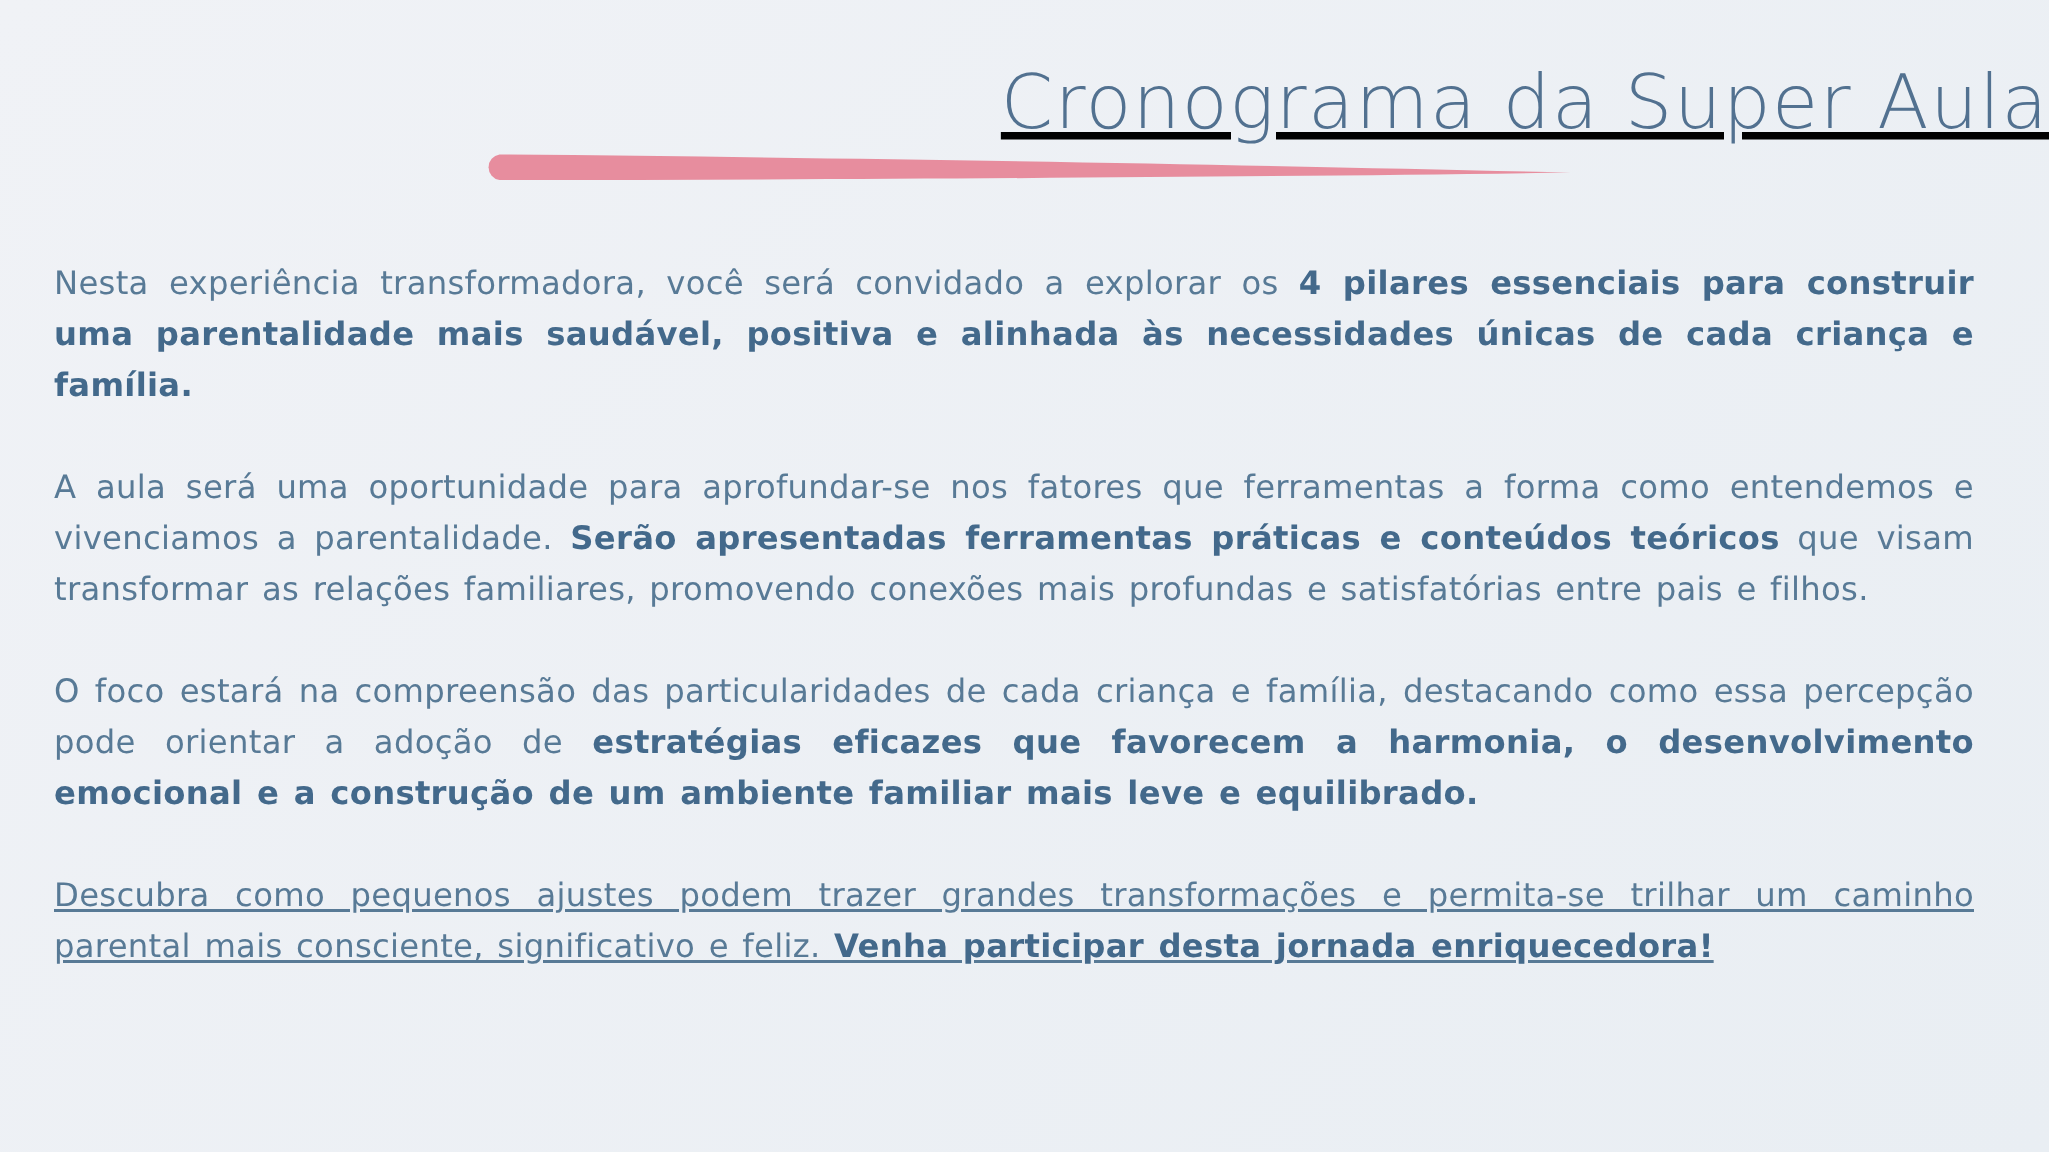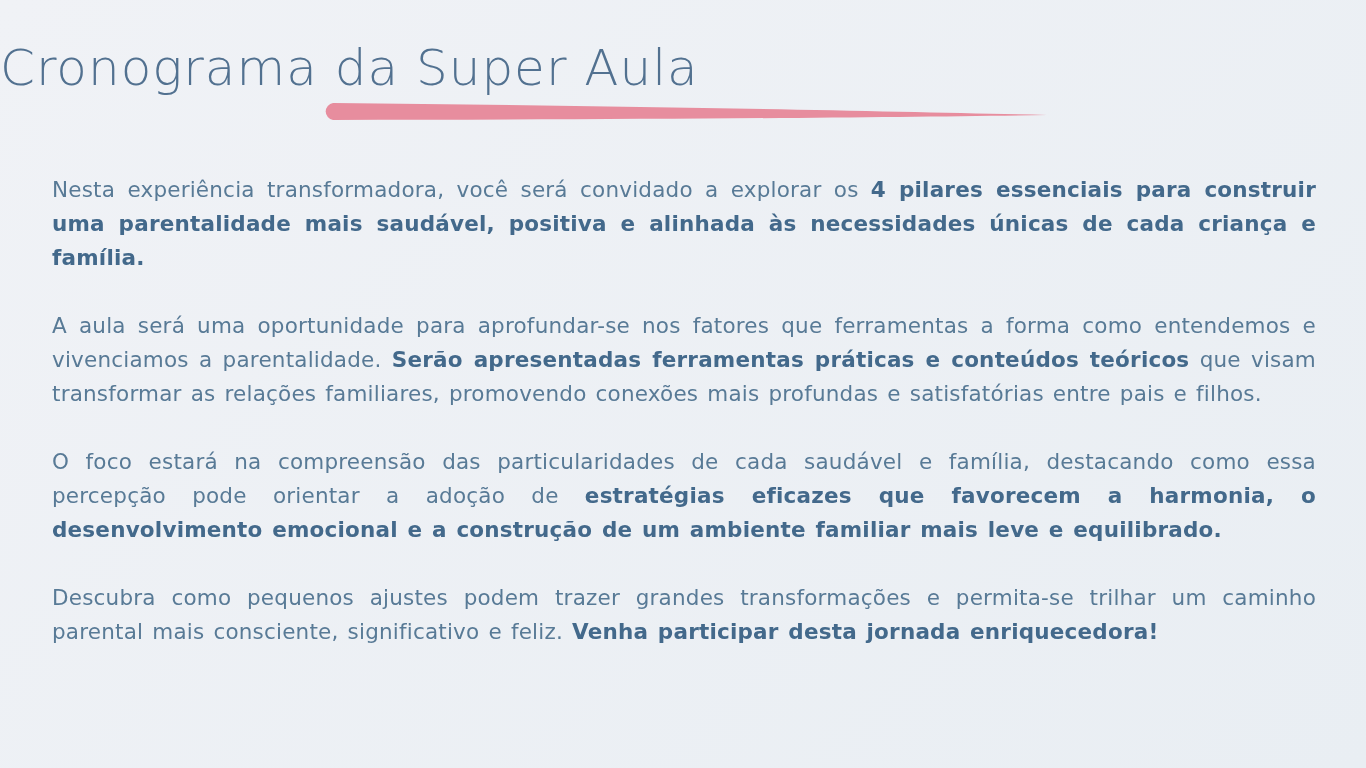--- a/index.html
+++ b/index.html
@@ -11,61 +11,62 @@
     font-family: "DejaVu Sans", sans-serif;
     -webkit-font-smoothing: antialiased;
   }
   .slide {
     width: 1366px;
     height: 768px;
     box-sizing: border-box;
   }
   header {
     padding-top: 38px;
-    text-align: left;
+    text-align: right;
+    text-decoration: underline;
   }
   h1 {
     margin: 0;
     font-size: 50px;
     line-height: 60px;
     font-weight: 300;
     letter-spacing: 1px;
     color: var(--title-color, #527190);
   }
   .swoosh {
     display: block;
     margin: 2px auto 0 auto;
   }
   main {
     margin: 52px 50px 0 36px;
   }
   main p {
-    margin: 0 0 34px 16px;
+    margin: 0 0 34px 0;
     font-size: 21.5px;
     line-height: 34px;
     letter-spacing: 0.2px;
     word-spacing: 2px;
     text-align: justify;
     color: var(--body-color, #587a96);
   }
-  main p:last-child { margin-bottom: 0; }
+  main p:last-child { margin-bottom: 0; text-decoration: underline; }
   main strong {
     font-weight: bold;
     color: var(--bold-color, #43698b);
   }
 </style>
 </head>
 <body>
 
 <div class="slide">
   <header>
     <h1>Cronograma da Super Aula</h1>
     <svg class="swoosh" width="733" height="21" viewBox="0 0 733 21" aria-hidden="true">
       <path id="swoosh-path" d="M16,3 C 300,5.5 560,11 730,15 C 560,17.5 300,19.8 16,20 A 8.6 8.6 0 0 1 16,3 Z" fill="#e78d9e"></path>
     </svg>
   </header>
   <main>
       <p><span>Nesta experiência transformadora, você será convidado a explorar os </span><strong>4 pilares essenciais para construir uma parentalidade mais saudável, positiva e alinhada às necessidades únicas de cada criança e família.</strong></p>
       <p><span>A aula será uma oportunidade para aprofundar-se nos fatores que ferramentas a forma como entendemos e vivenciamos a parentalidade. </span><strong>Serão apresentadas ferramentas práticas e conteúdos teóricos</strong><span> que visam transformar as relações familiares, promovendo conexões mais profundas e satisfatórias entre pais e filhos.</span></p>
-      <p><span>O foco estará na compreensão das particularidades de cada saudável e família, destacando como essa percepção pode orientar a adoção de </span><strong>estratégias eficazes que favorecem a harmonia, o desenvolvimento emocional e a construção de um ambiente familiar mais leve e equilibrado.</strong></p>
+      <p><span>O foco estará na compreensão das particularidades de cada criança e família, destacando como essa percepção pode orientar a adoção de </span><strong>estratégias eficazes que favorecem a harmonia, o desenvolvimento emocional e a construção de um ambiente familiar mais leve e equilibrado.</strong></p>
       <p><span>Descubra como pequenos ajustes podem trazer grandes transformações e permita-se trilhar um caminho parental mais consciente, significativo e feliz. </span><strong>Venha participar desta jornada enriquecedora!</strong></p>
     </main>
 </div>
 
 </body></html>

